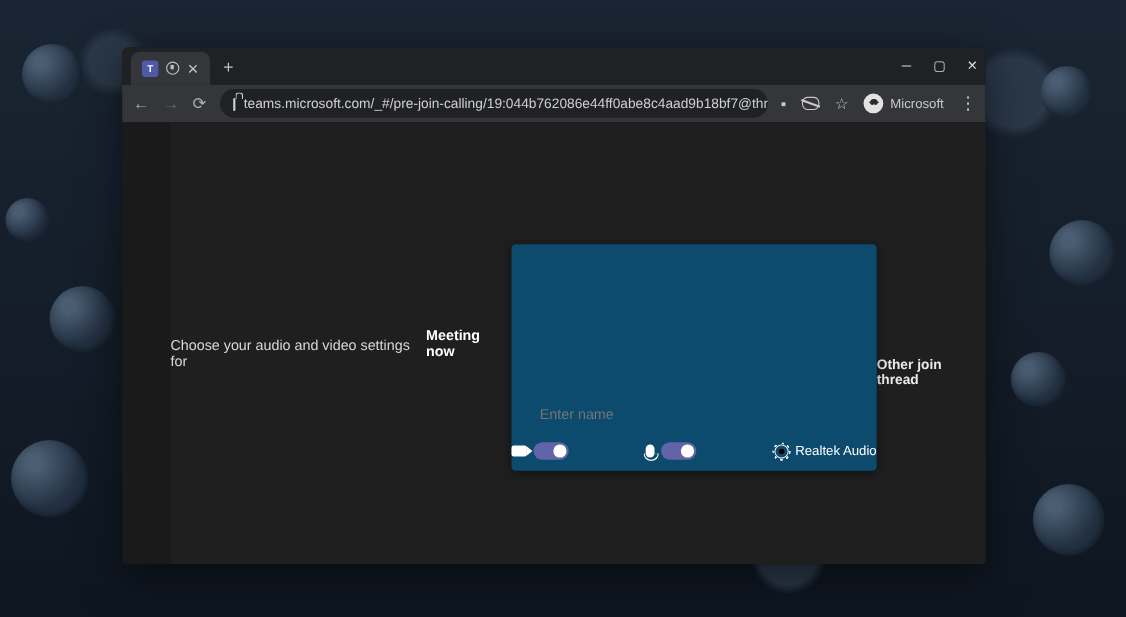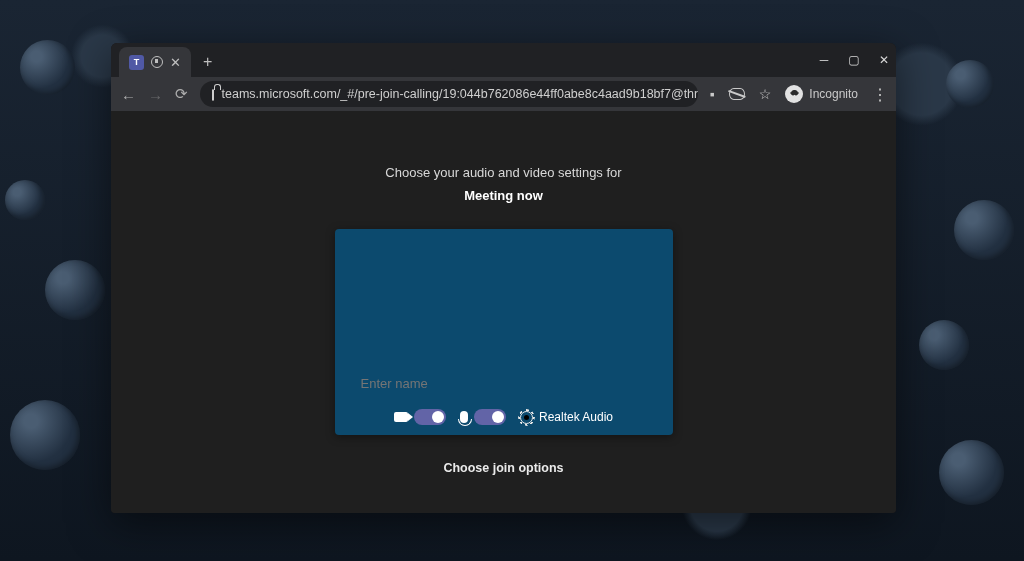--- a/index.html
+++ b/index.html
@@ -90,45 +90,46 @@
     .right-icons{ display:flex; align-items:center; gap:14px; color:#c9c9c9; font-size:14px;}
     .incog { display:flex; align-items:center; gap:6px; font-size:12px;}
     .incog .glyph{ width:18px; height:18px; border-radius:50%; background:#e2e2e2; display:flex; align-items:center; justify-content:center;}
     .incog .glyph svg{width:12px;height:12px;fill:#2b2b2b;}
     .dots{ font-size:16px; letter-spacing:-2px;}
     
     .page {
       flex: 1;
       background: #1f1f1f;
       display: flex;
-      flex-direction: column;
-      align-items: center;
-      padding-top: 54px;
+      flex-direction: row;
+      align-items: center;
+      padding-top: 26px;
       color: #efefef;
+      margin-left: 44px;
     }
     .subhead { font-size: 13px; color: #d8d8d8; margin-bottom: 8px; }
     .title { font-size: 13px; font-weight: 700; color: #fff; margin-bottom: 26px; }
     .video-card {
       width: 338px;
       height: 206px;
       background: #0c4a6e;
       border-radius: 4px;
       position: relative;
       box-shadow: 0 2px 10px rgba(0,0,0,.4);
     }
     .name-join {
       position:absolute; left:0; right:0; bottom:44px;
       display:flex; align-items:center; justify-content:space-between;
       padding: 0 26px;
     }
     .name-input{ color:#979797; font-size:13px; background:transparent; border:none; outline:none; width:140px;}
     .join-btn{ background:#6264a7; color:#fff; font-size:13px; font-weight:600; border:none; border-radius:3px; padding:7px 14px; cursor:default;}
     .controls-row{
       position:absolute; left:0; right:0; bottom:10px;
-      display:flex; align-items:center; justify-content:center; gap:14px;
+      display:flex; align-items:center; justify-content:space-between; gap:14px;
       color:#fff; font-size:12px;
     }
     .ctrl-group{ display:flex; align-items:center; gap:6px;}
     .toggle{ width:32px; height:16px; border-radius:8px; background:#6264a7; position:relative;}
     .toggle::after{content:""; position:absolute; right:2px; top:2px; width:12px; height:12px; border-radius:50%; background:#fff;}
     .cam-icon{ width:14px; height:10px; border-radius:2px; background:#fff; position:relative;}
     .cam-icon::after{content:""; position:absolute; right:-5px; top:1px; border-left:5px solid #fff; border-top:4px solid transparent; border-bottom:4px solid transparent;}
     .mic-icon{ width:8px; height:12px; border-radius:4px; background:#fff; position:relative;}
     .mic-icon::after{content:"";position:absolute; left:-2px; bottom:-3px; width:12px; height:6px; border:1.5px solid #fff; border-top:none; border-radius:0 0 8px 8px;}
     .gear{ width:13px; height:13px; border:1.5px solid #e8e8e8; border-radius:50%; position:relative;}
@@ -178,21 +179,21 @@
     <div class="right-icons">
       <span>▪</span>
       <span class="eye-off"></span>
       <span>☆</span>
       <span class="incog">
         <span class="glyph">
           <svg viewBox="0 0 24 24">
               <path d="M12 4c-3 0-5 2-6 5H4v2h2c0 2 2 4 4 4 1.3 0 2.4-.7 3-1.7.6 1 1.7 1.7 3 1.7 2 0 4-2 4-4h2V9h-2c-1-3-3-5-6-5h-2z"></path>
             </svg>
         </span>
-        <span>Incognito</span>
+        <span>Microsoft</span>
       </span>
       <span class="dots">⋮</span>
     </div>
   </div>
 
   <div class="page">
     <div class="subhead">Choose your audio and video settings for</div>
     <div class="title">Meeting now</div>
 
     <div class="video-card">
@@ -208,16 +209,16 @@
           <span class="mic-icon"></span>
           <span class="toggle"></span>
         </div>
         <div class="ctrl-group">
           <span class="gear"></span>
           <span>Realtek Audio</span>
         </div>
       </div>
     </div>
 
-    <div class="other-opts">Choose join options</div>
+    <div class="other-opts">Other join thread</div>
   </div>
 
 </div>
 
 </body></html>

